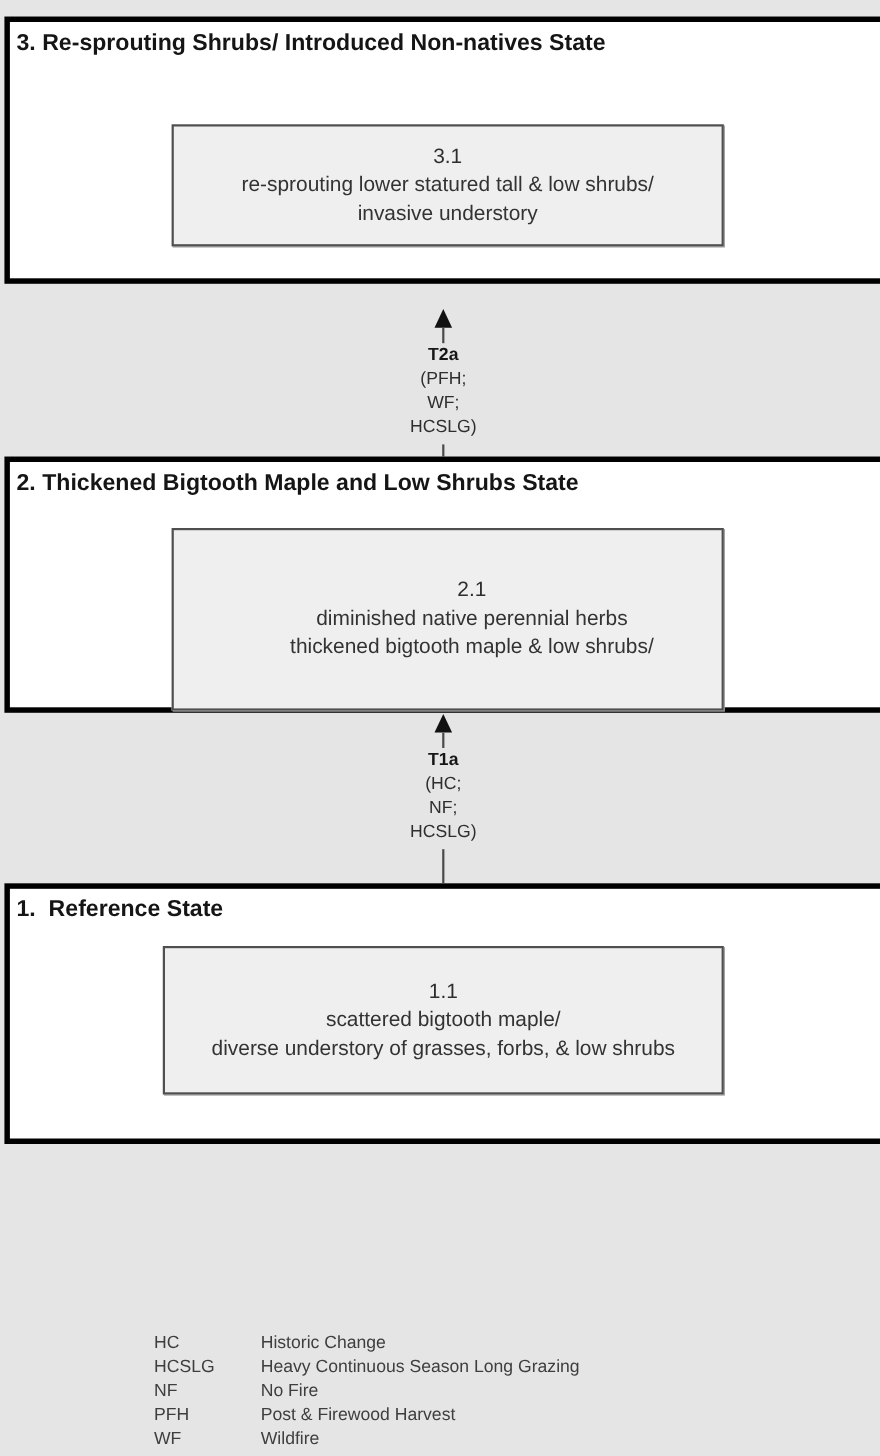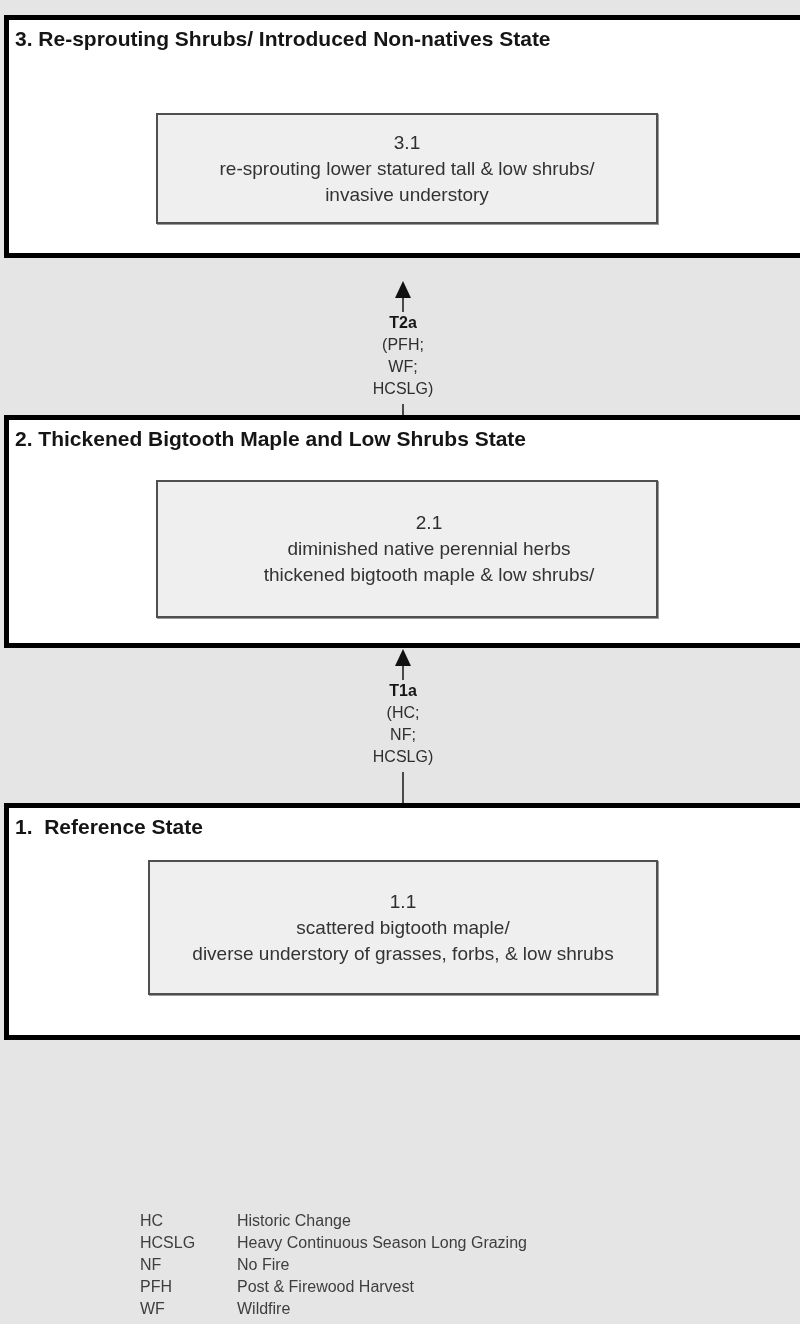--- a/index.html
+++ b/index.html
@@ -49,21 +49,21 @@
     display: flex;
     flex-direction: column;
     justify-content: center;
     align-items: center;
     text-align: center;
     font-size: 19px;
     line-height: 26px;
     color: #333333;
   }
   .community-3-1 { left: 147px; top: 65px; width: 502px; height: 111px; margin-top: 28px; }
-  .community-2-1 { left: 147px; top: 60px; width: 502px; height: 138px; padding-left: 44px; }
+  .community-2-1 { left: 147px; top: 60px; width: 502px; height: 166px; padding-left: 44px; }
   .community-1-1 { left: 139px; top: 52px; width: 510px; height: 135px; }
   .community .code { color: #2e2e2e; }
   
   .transition {
     position: absolute;
     left: 333px;
     width: 140px;
   }
   .transition-t2a { top: 258px; height: 157px; margin-top: 22px; }
   .transition-t1a { top: 648px; height: 155px; }

